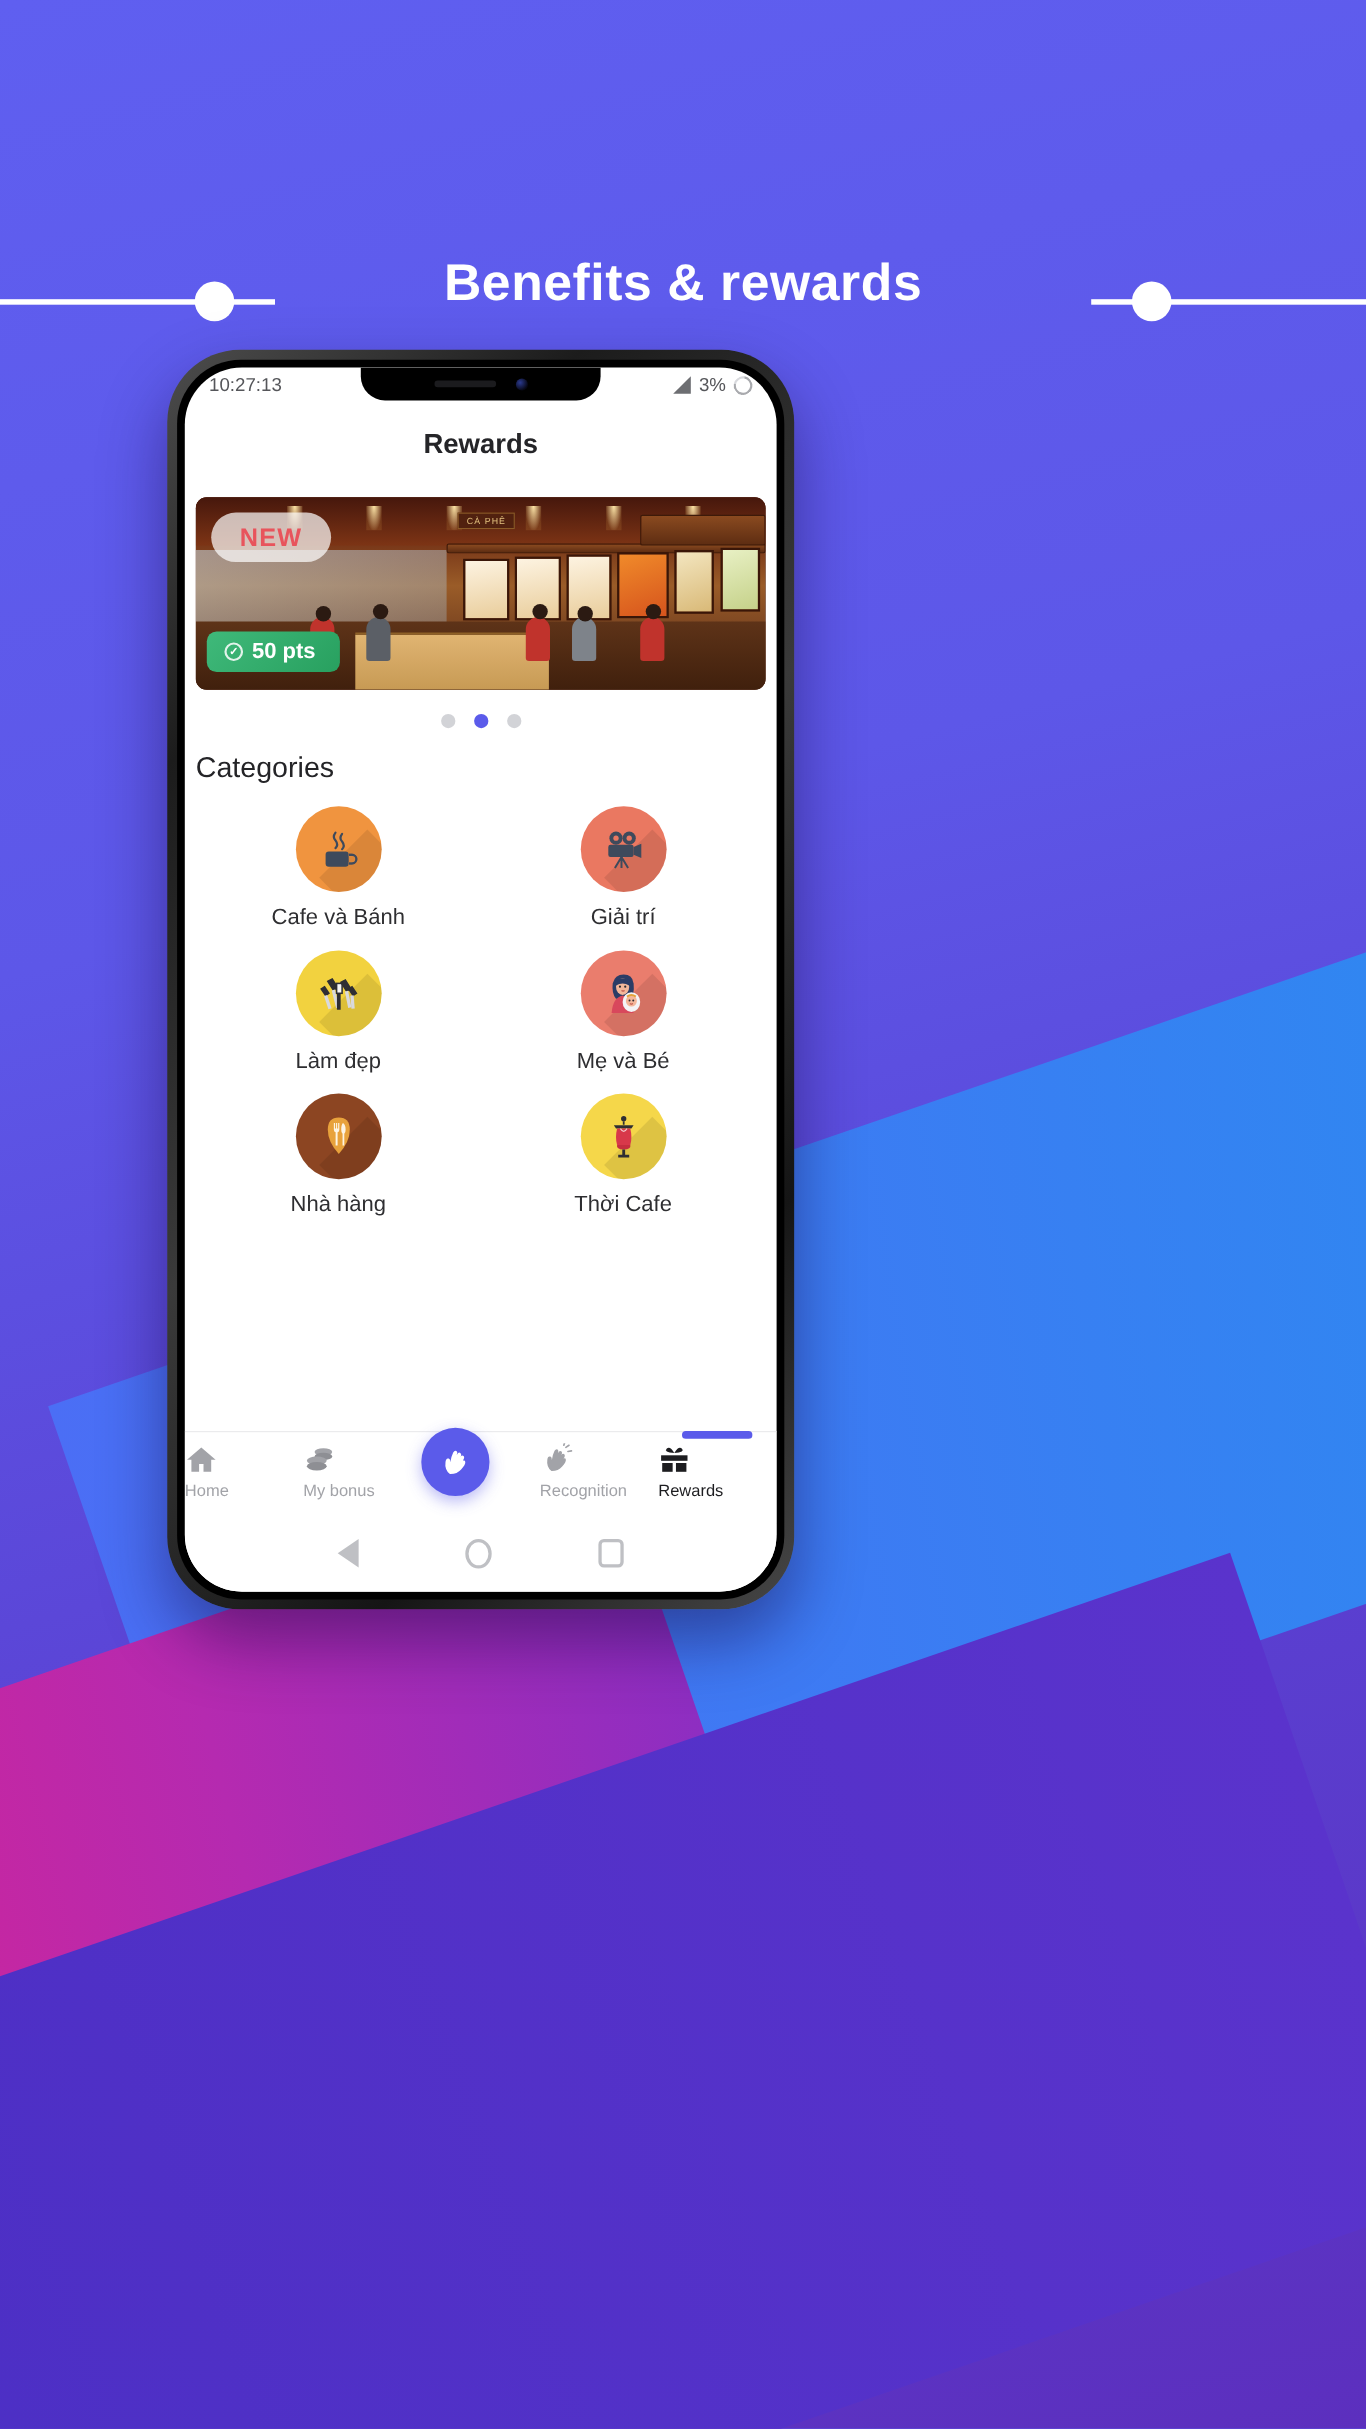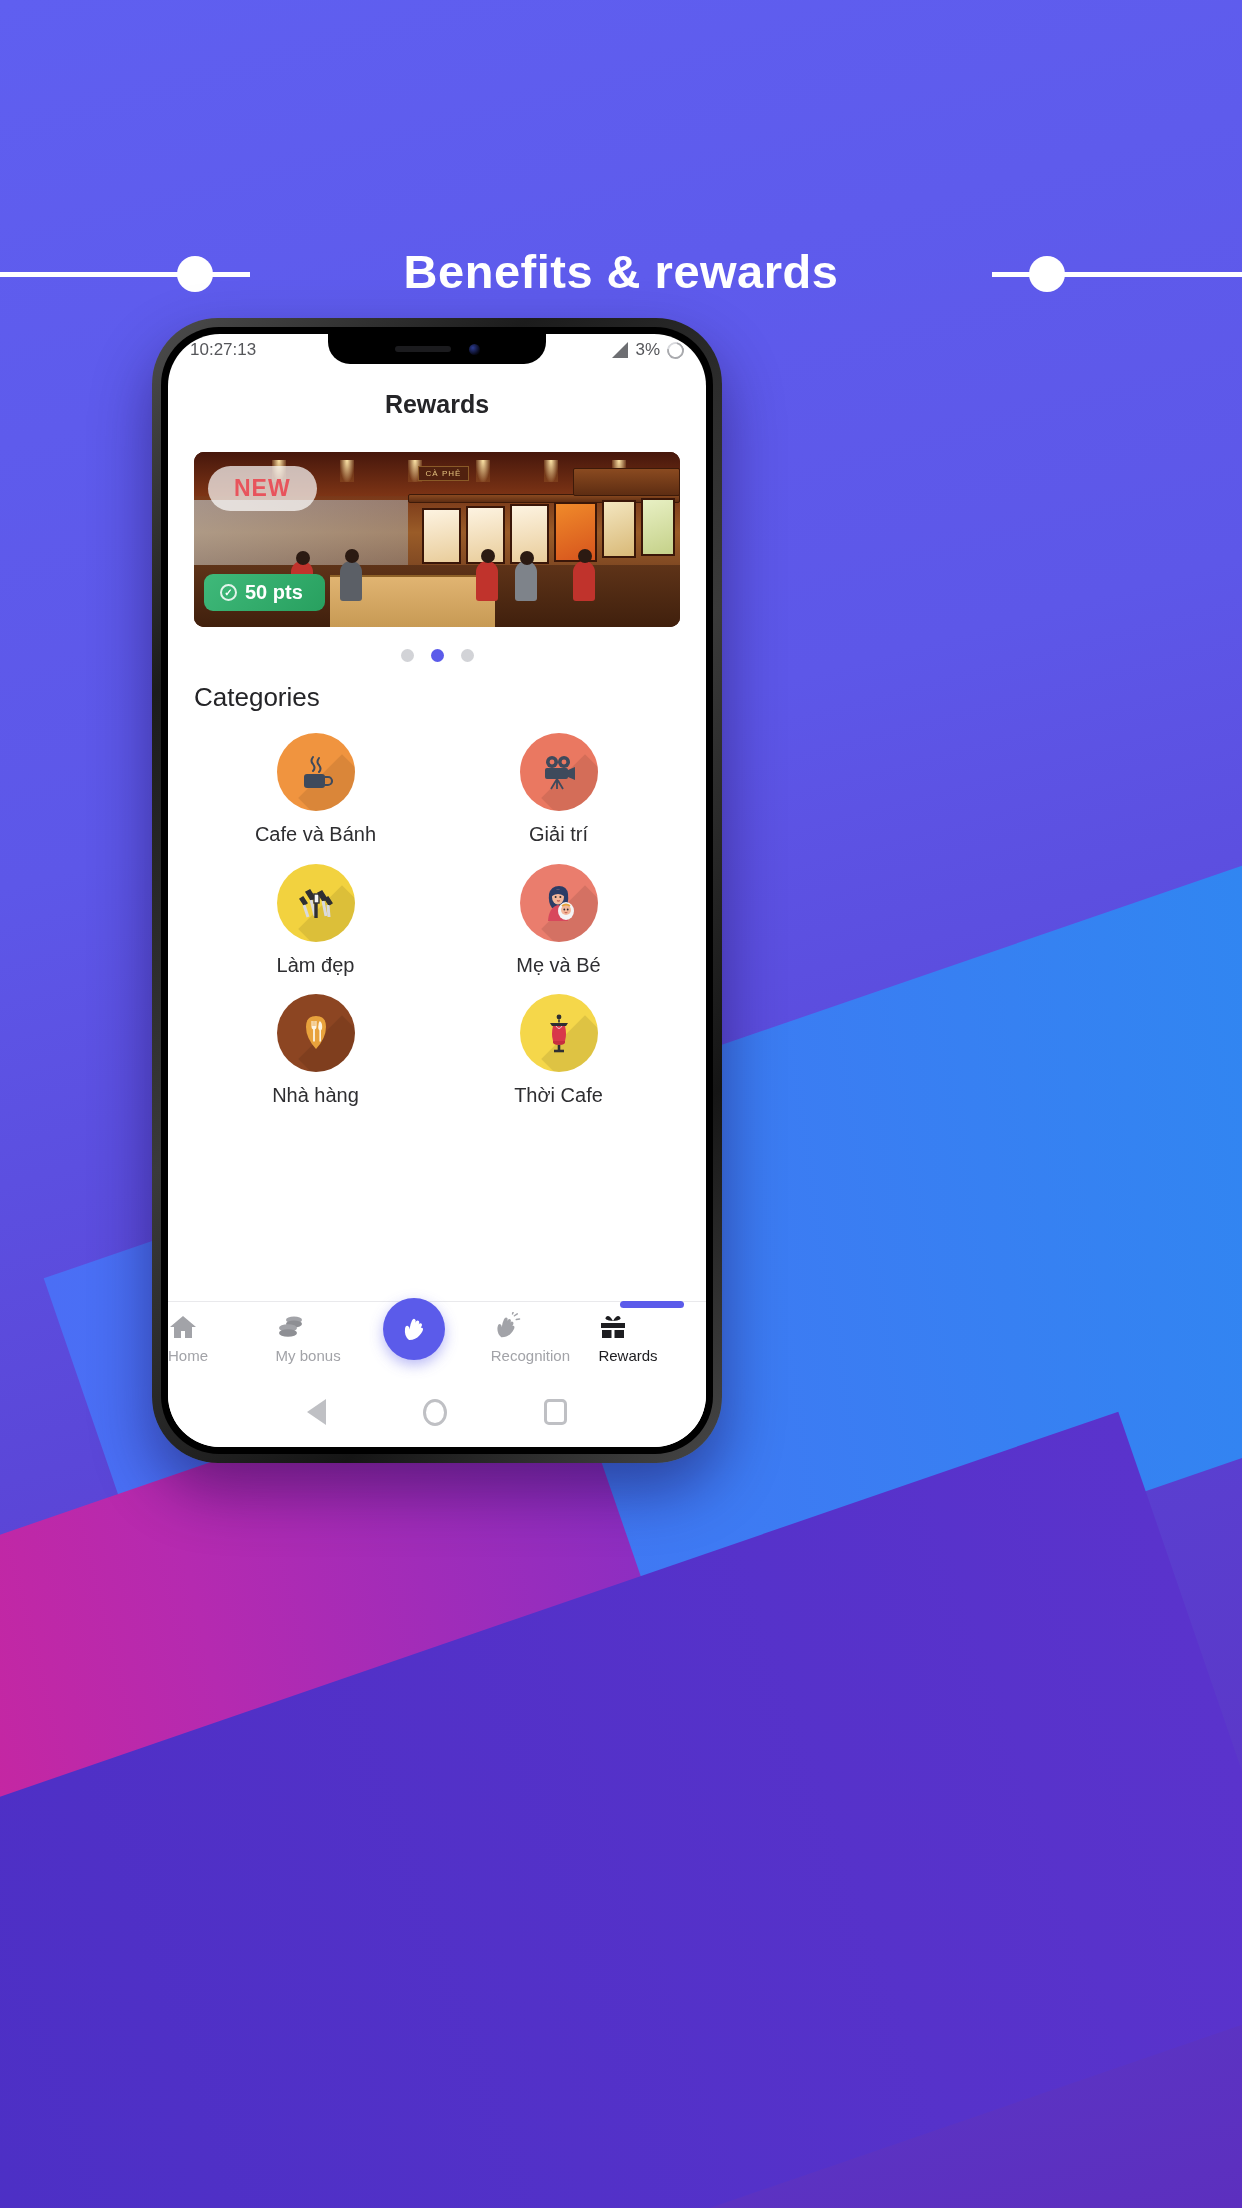--- a/index.html
+++ b/index.html
@@ -51,21 +51,21 @@
   }
   .rule-left { left:0; width:250px; }
   .rule-right { right:0; width:250px; }
   .rule-dot {
     position:absolute; top:28px; width:36px; height:36px;
     border-radius:50%; background:#ffffff;
   }
   .rule-dot.l { left:177px; }
   .rule-dot.r { right:177px; }
   .page-title {
-    position:absolute; left:0; width:1242px; top:16px;
+    position:absolute; left:0; width:1242px; top:1px;
     text-align:center;
     color:#ffffff;
     font-size:47px;
     font-weight:bold;
     letter-spacing:0.5px;
   }
 
   
   .phone {
     position:absolute;
@@ -127,21 +127,21 @@
   }
 
   
   .app-header {
     flex:0 0 60px;
     display:flex; align-items:center; justify-content:center;
     font-size:25px; font-weight:bold; color:#252528;
   }
 
   
-  .content { flex:1 1 auto; overflow:hidden; padding:0 26px; }
+  .content { flex:1 1 auto; overflow:hidden; padding:0 10px; }
 
   .banner {
     position:relative;
     margin-top:18px;
     height:175px;
     border-radius:10px;
     overflow:hidden;
     background:#4a1d10;
   }
   .banner-art { position:absolute; inset:0; }

